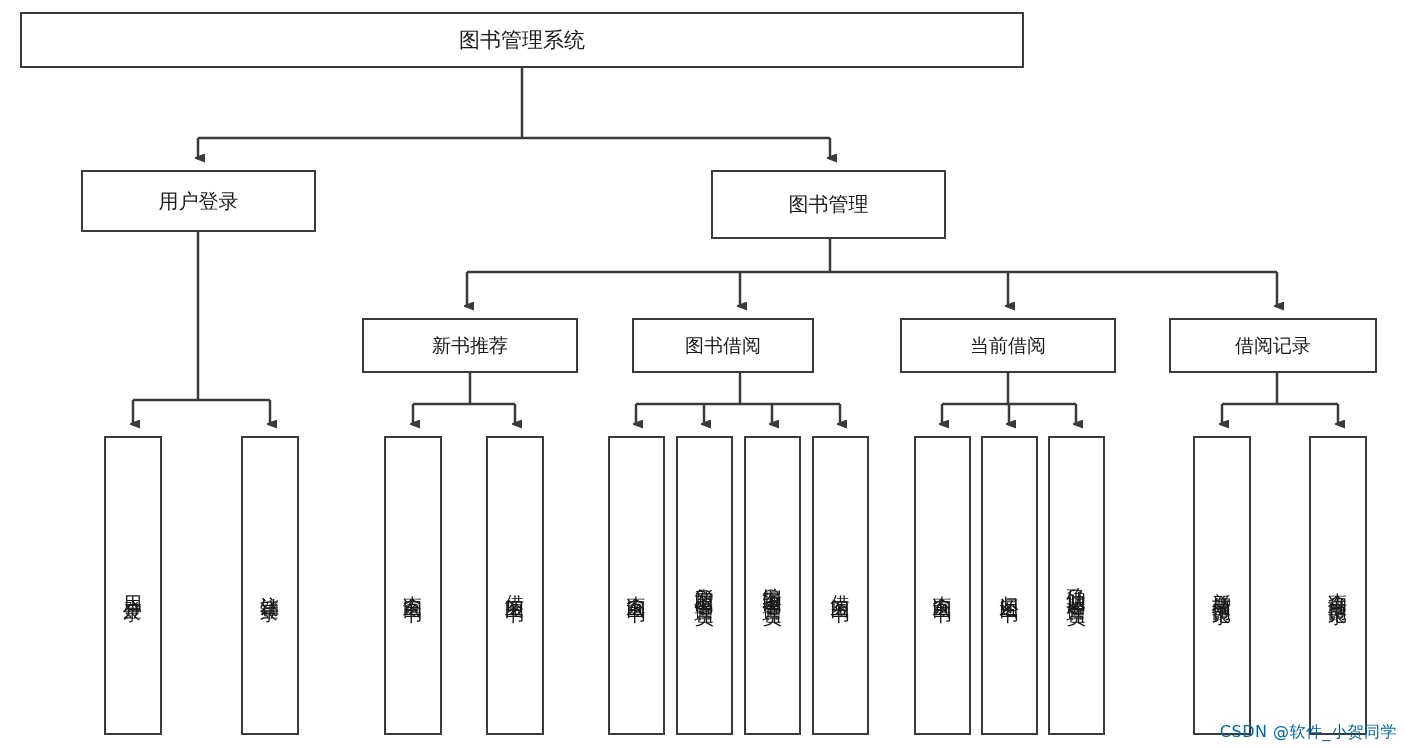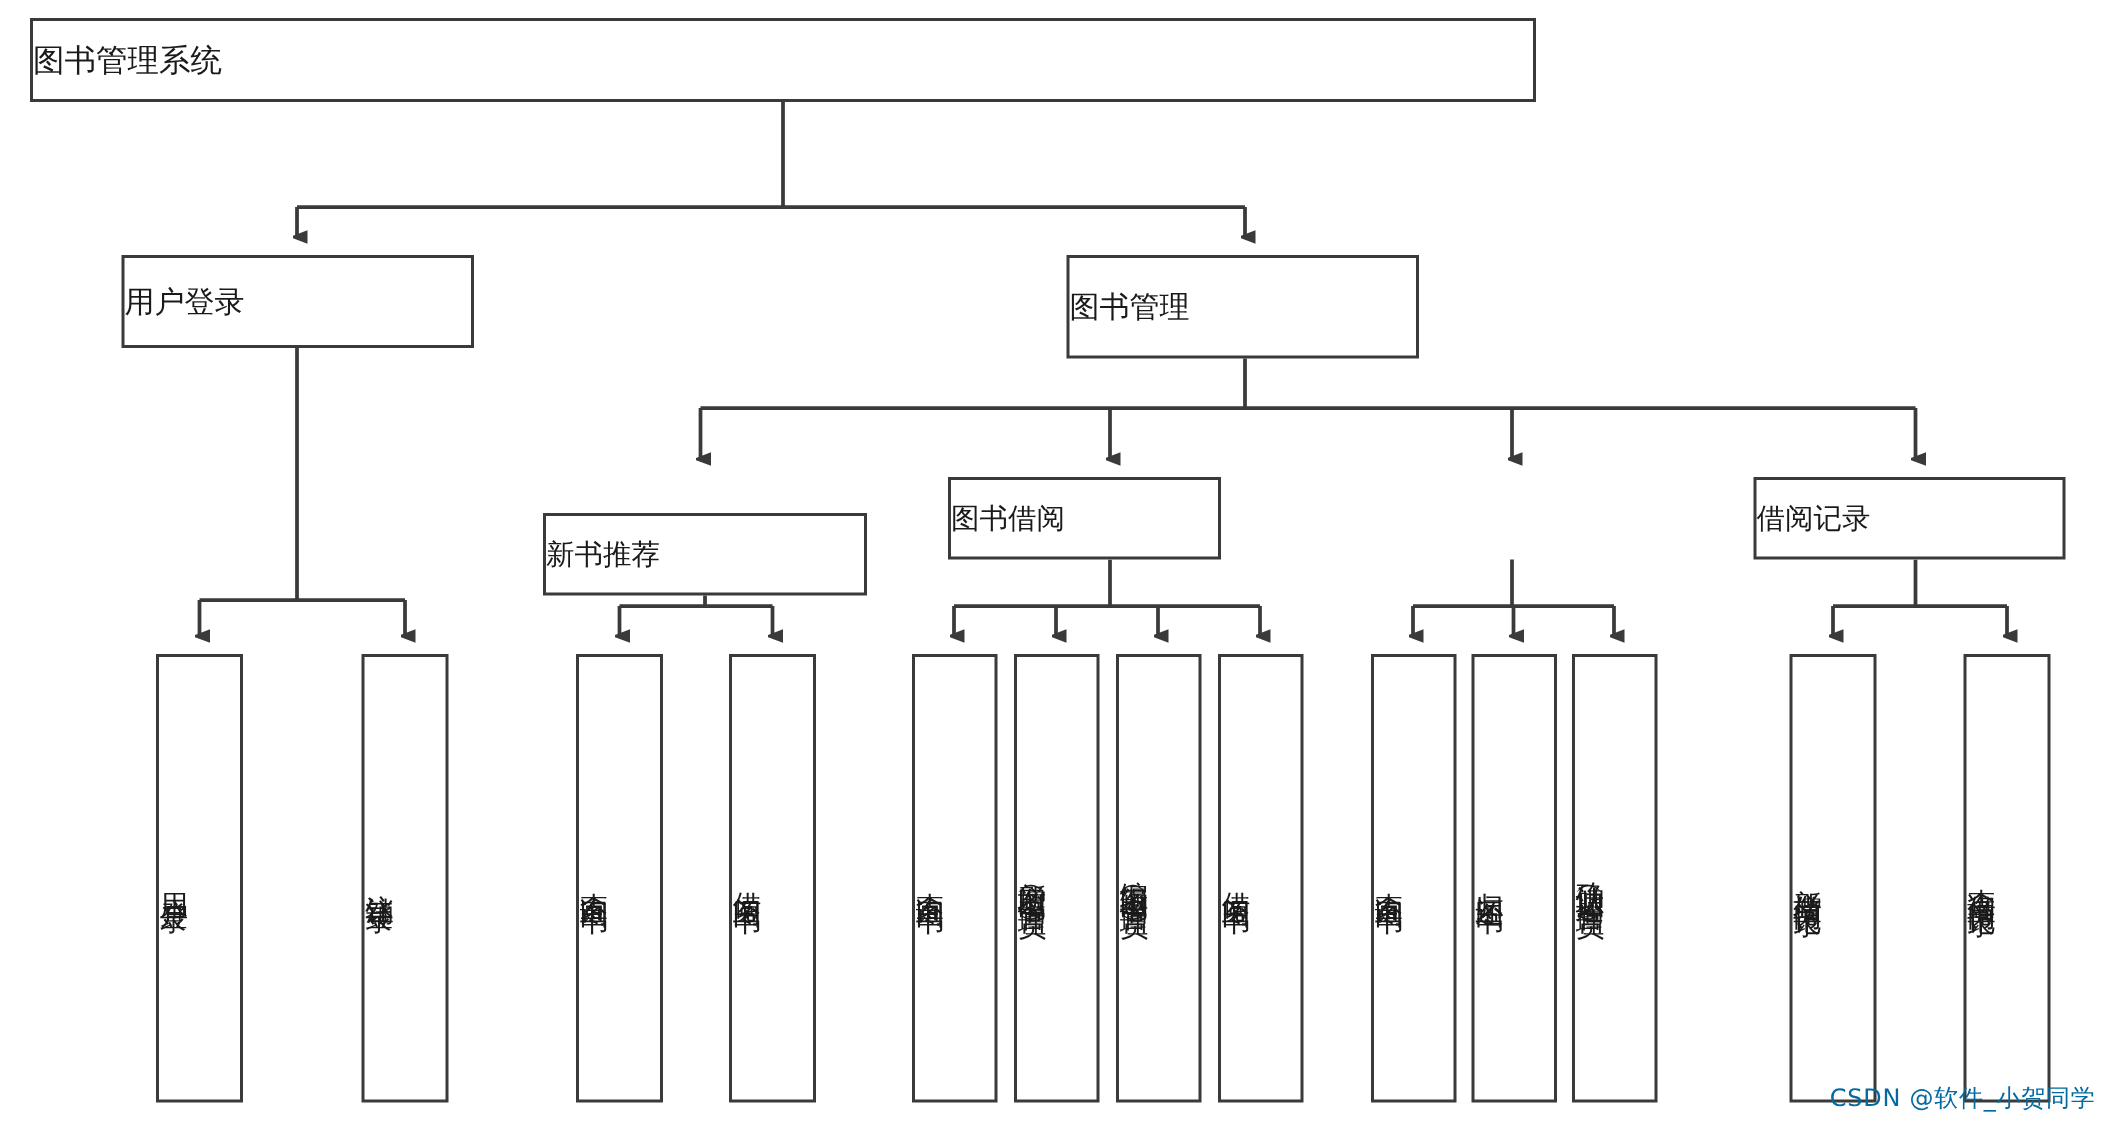--- a/index.html
+++ b/index.html
@@ -1,21 +1,21 @@
 <!DOCTYPE html>
 <html><head>
 <meta charset="utf-8">
 <style>
   html,body{margin:0;padding:0;background:#ffffff;}
   body{font-family:"DejaVu Sans","Liberation Sans",sans-serif;}
   #canvas{position:relative;width:1405px;height:747px;background:#ffffff;overflow:hidden;}
   svg.links{position:absolute;left:0;top:0;width:1405px;height:747px;pointer-events:none;}
 
   .node{position:absolute;box-sizing:border-box;background:#ffffff;border:2.5px solid #3a3a3a;
-        display:flex;align-items:center;justify-content:flex-start;color:#1a1a1a;}
+        display:flex;align-items:center;justify-content:center;color:#1a1a1a;}
   .node.root{font-size:21px;}
   .node.lvl2{font-size:20px;}
   .node.lvl3{font-size:19px;}
   .node.leaf{font-size:19px;}
   .node.leaf .vtext{
      writing-mode:vertical-rl;
      text-orientation:upright;
      letter-spacing:3px;
      line-height:1;
      white-space:nowrap;
@@ -84,25 +84,28 @@
     <span class="htext">图书管理系统</span>
   </div>
 
   <div class="node lvl2" style="left:81px;top:170px;width:235px;height:62px;">
     <span class="htext">用户登录</span>
   </div>
   <div class="node lvl2" style="left:711px;top:170px;width:235px;height:69px;">
     <span class="htext">图书管理</span>
   </div>
 
-  <div class="node lvl3" style="left:362px;top:318px;width:216px;height:55px;margin-top:24px;">
+  <div class="node lvl3" style="left:362px;top:318px;width:216px;height:55px;">
     <span class="htext">新书推荐</span>
   </div>
   <div class="node lvl3" style="left:632px;top:318px;width:182px;height:55px;">
     <span class="htext">图书借阅</span>
+  </div>
+  <div class="node lvl3" style="left:900px;top:318px;width:216px;height:55px;">
+    <span class="htext">当前借阅</span>
   </div>
   <div class="node lvl3" style="left:1169px;top:318px;width:208px;height:55px;">
     <span class="htext">借阅记录</span>
   </div>
 
   <div class="node leaf" style="left:104px;top:436px;width:58px;height:299px;">
     <span class="vtext">用户登录</span>
   </div>
   <div class="node leaf" style="left:241px;top:436px;width:58px;height:299px;">
     <span class="vtext">注销登录</span>

